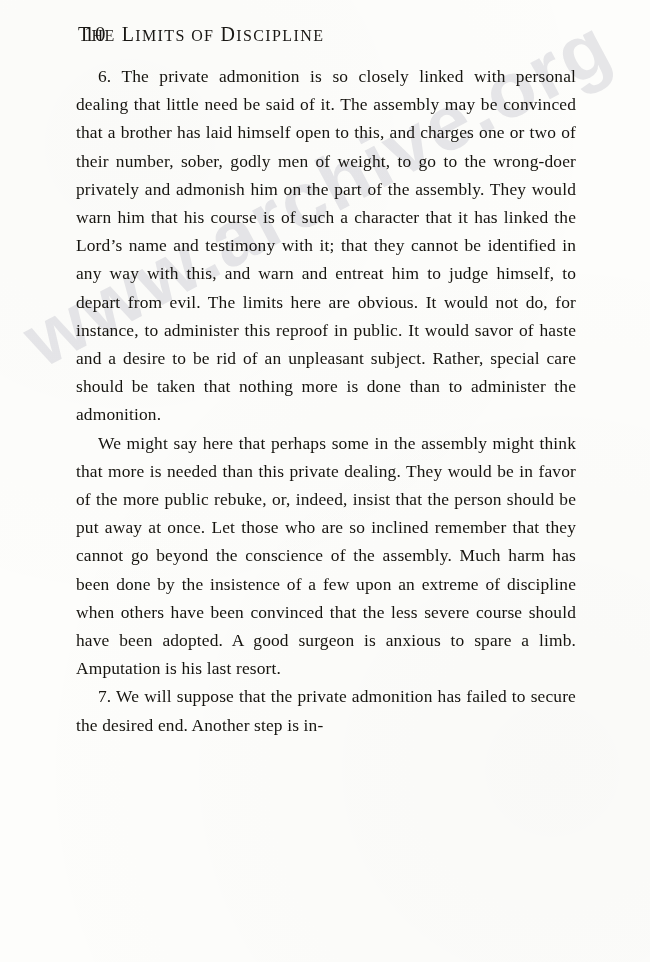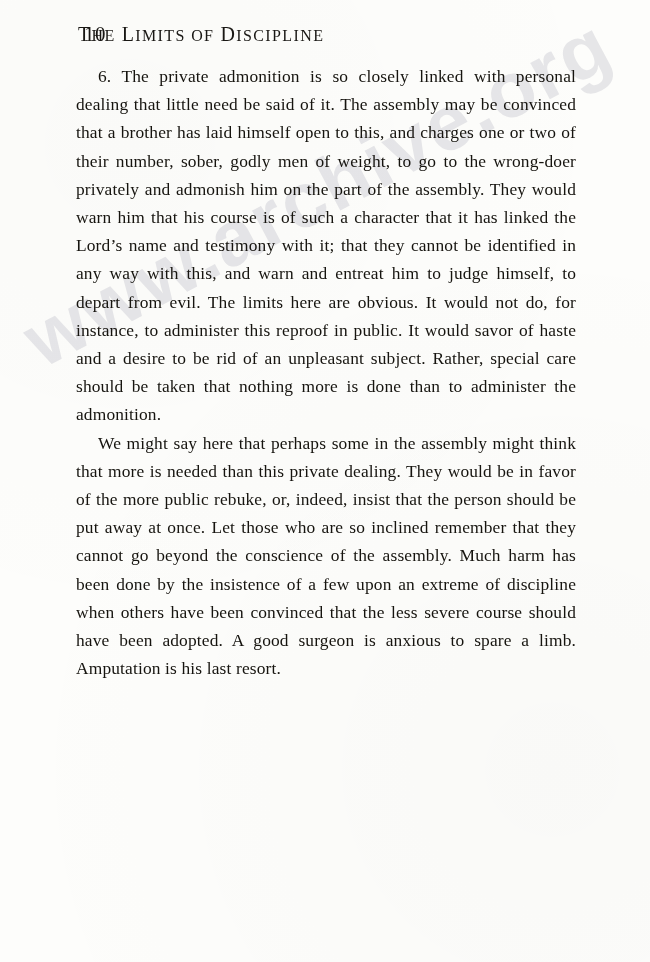--- a/index.html
+++ b/index.html
@@ -125,16 +125,17 @@
     <div class="header-row">
       <div class="folio">10</div>
       <div class="running-head">
         <span class="smallcap-first">T</span><span class="smallcap">HE</span><span class="smallcap-first"> L</span><span class="smallcap">IMITS OF</span><span class="smallcap-first"> D</span><span class="smallcap">ISCIPLINE</span>
       </div>
     </div>
 
     <div class="body-text">
       <p class="indent">6. The private admonition is so closely linked with personal dealing that little need be said of it.   The assembly may be convinced that a brother has laid himself open to this, and charges one or two of their number, sober, godly men of weight, to go to the wrong-doer privately and admonish him on the part of the assembly.   They would warn him that his course is of such a character that it has linked the Lord’s name and testimony with it; that they cannot be identified in any way with this, and warn and entreat him to judge himself, to depart from evil.   The limits here are obvious.   It would not do, for instance, to administer this reproof in public.   It would savor of haste and a desire to be rid of an unpleasant subject.   Rather, special care should be taken that nothing more is done than to administer the admonition.</p>
       <p class="indent">We might say here that perhaps some in the assembly might think that more is needed than this private dealing.  They would be in favor of the more public rebuke, or, indeed, insist that the person should be put away at once.   Let those who are so inclined remember that they cannot go beyond the conscience of the assembly.   Much harm has been done by the insistence of a few upon an extreme of discipline when others have been convinced that the less severe course should have been adopted. A good surgeon is anxious to spare a limb.   Amputation is his last resort.</p>
+      <p class="indent">7. We will suppose that the private admonition has failed to secure the desired end.   Another step is in-</p>
     </div>
 
   </div>
 </div>
 
 </body></html>

